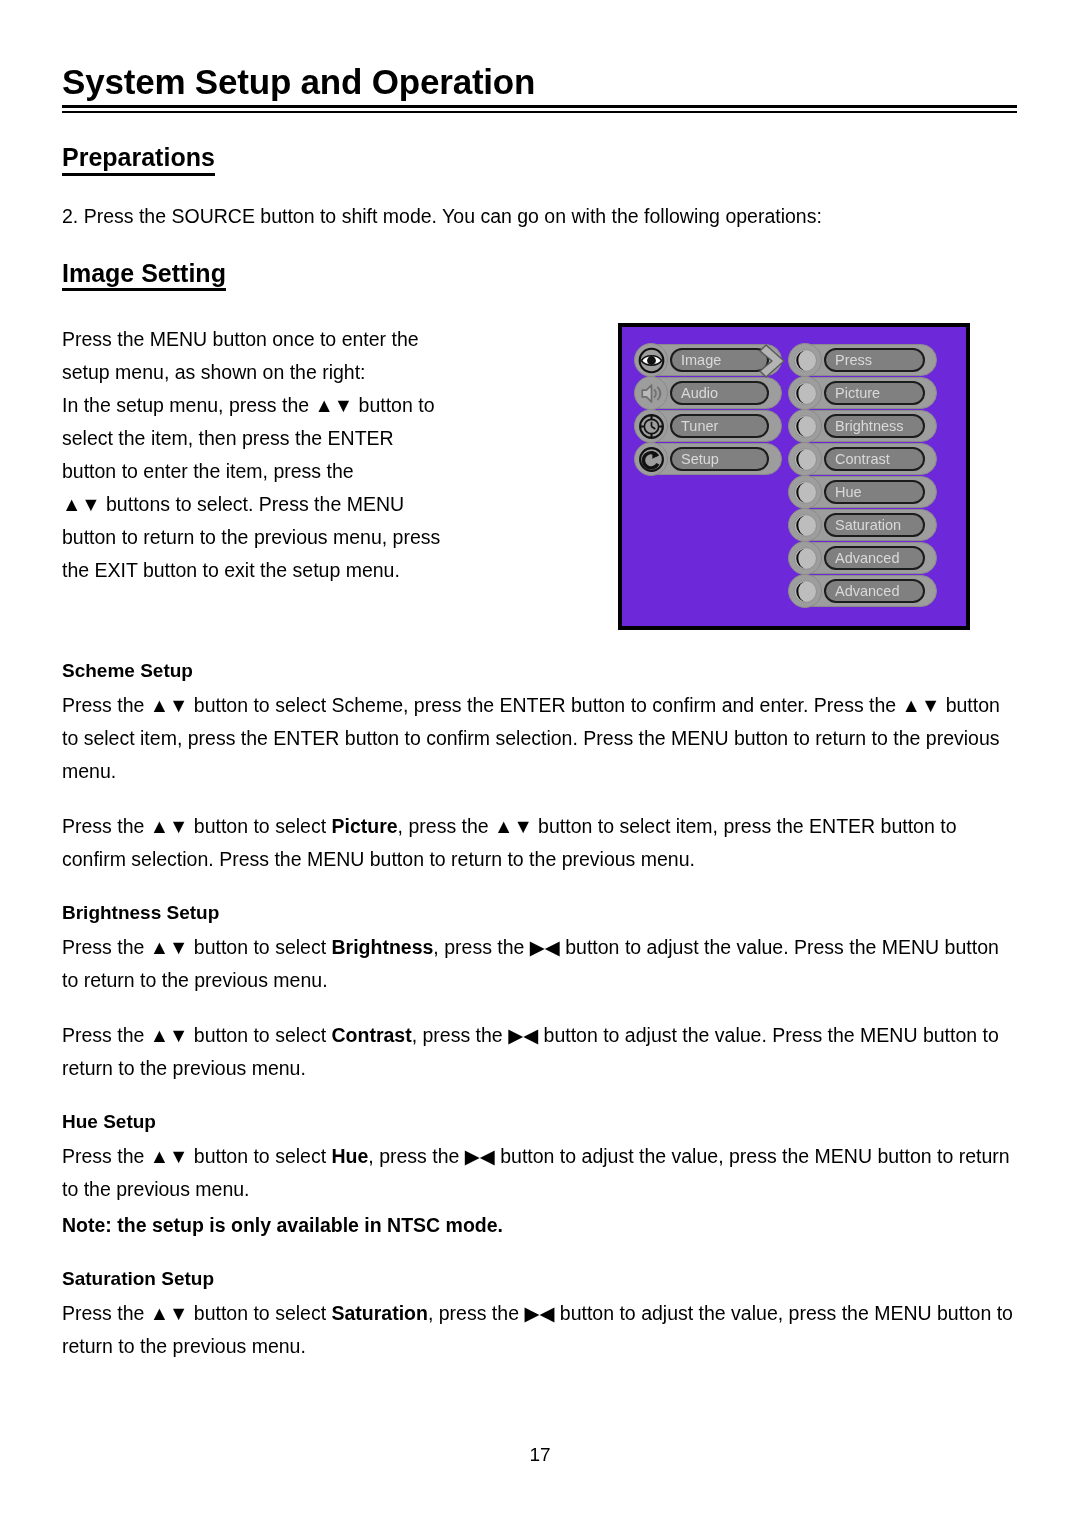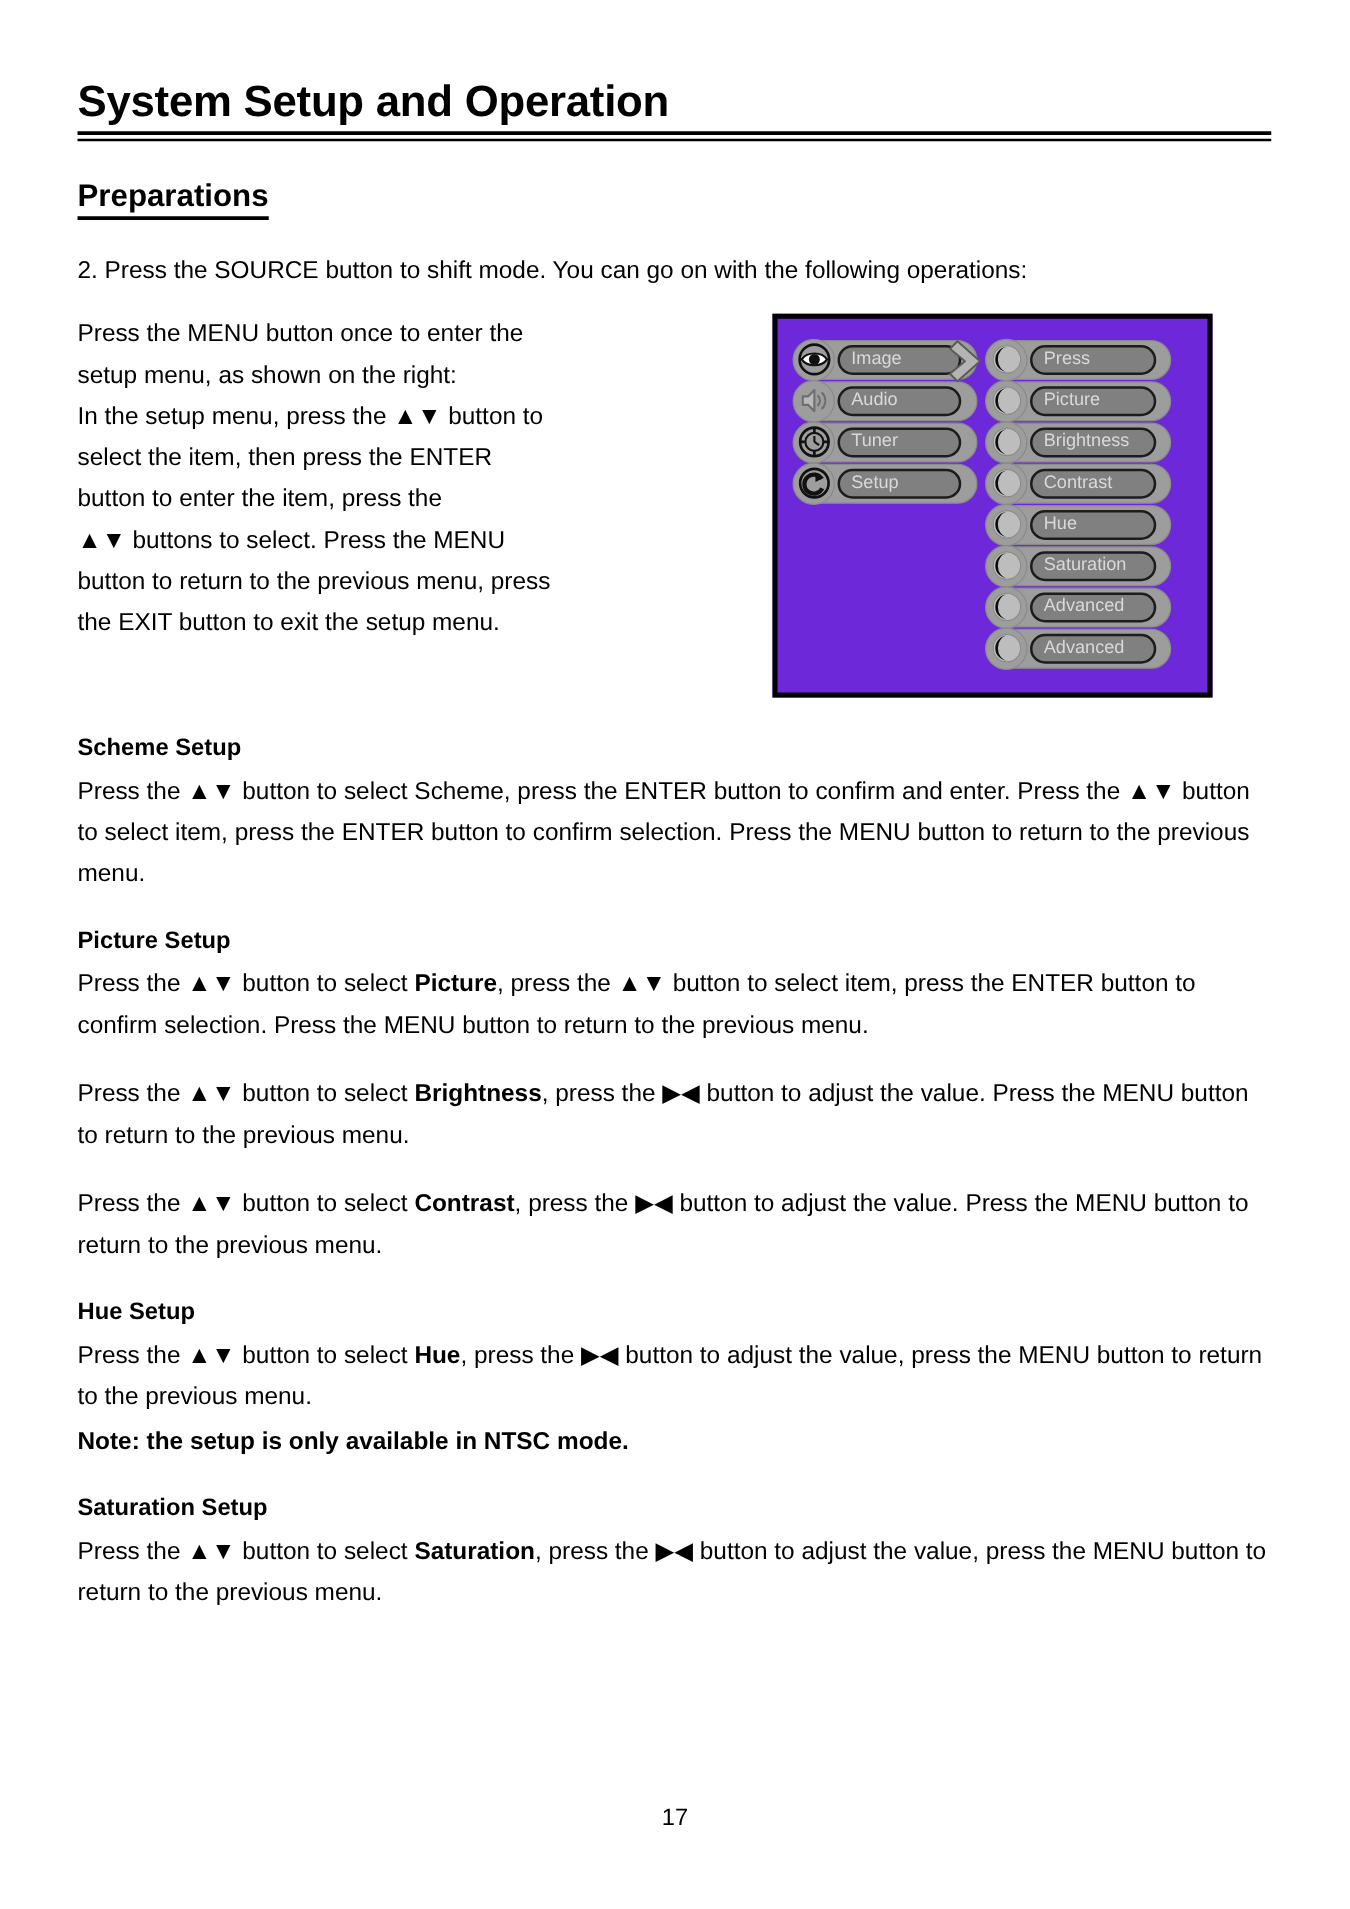--- a/index.html
+++ b/index.html
@@ -184,20 +184,23 @@
 <div class="page">
 
   <h1 class="page-title">System Setup and Operation</h1>
   <div class="title-rule"></div>
 
   <div class="sub-head-wrap">
     <div class="sub-head">Preparations</div>
   </div>
   <p class="body-text">2. Press the SOURCE button to shift mode. You can go on with the following operations:</p>
 
+  <div class="sub-head-wrap" style="margin-top:26px;">
+    <div class="sub-head">Image Setting</div>
+  </div>
 
   <div class="cols">
     <div class="col-left">
       <p class="body-text narrow" id="intro-lines"><span>Press the MENU button once to enter the</span><br><span>setup menu, as shown on the right:</span><br><span>In the setup menu, press the ▲▼ button to</span><br><span>select the item, then press the ENTER</span><br><span>button to enter the item, press the</span><br><span>▲▼  buttons to select. Press the MENU</span><br><span>button to return to the previous menu, press</span><br><span>the EXIT button to exit the setup menu.</span></p>
     </div>
 
     <div class="col-right">
       <div class="osd">
         <div class="osd-inner">
 
@@ -364,24 +367,24 @@
       </div>
     </div>
   </div>
 
   <div id="sections" style="margin-top:26px;">
       <div class="sec-block">
         <div class="sec-title">Scheme Setup</div>
         <p class="body-text"><span>Press the </span><span>▲▼</span><span> button to select Scheme, press the ENTER button to confirm and enter. Press the </span><span>▲▼</span><span> button to select item, press the ENTER button to confirm selection. Press the MENU button to return to the previous menu.</span></p>
       </div>
       <div class="sec-block">
-        <div class="sec-title">Picture Setup</div>
         <p class="body-text"><span>Press the </span><span>▲▼</span><span> button to select </span><b class="inline">Picture</b><span>, press the </span><span>▲▼</span><span> button to select item, press the ENTER button to confirm selection. Press the MENU button to return to the previous menu.</span></p>
       </div>
       <div class="sec-block">
+        <div class="sec-title">Brightness Setup</div>
         <p class="body-text"><span>Press the </span><span>▲▼</span><span> button to select </span><b class="inline">Brightness</b><span>, press the </span><span>▶◀</span><span> button to adjust the value. Press the MENU button to return to the previous menu.</span></p>
       </div>
       <div class="sec-block">
         <p class="body-text"><span>Press the </span><span>▲▼</span><span> button to select </span><b class="inline">Contrast</b><span>, press the </span><span>▶◀</span><span> button to adjust the value. Press the MENU button to return to the previous menu.</span></p>
       </div>
       <div class="sec-block">
         <div class="sec-title">Hue Setup</div>
         <p class="body-text"><span>Press the </span><span>▲▼</span><span> button to select </span><b class="inline">Hue</b><span>, press the </span><span>▶◀</span><span> button to adjust the value, press the MENU button to return to the previous menu.</span></p>
         <p class="body-text note">Note: the setup is only available in NTSC mode.</p>
       </div>

